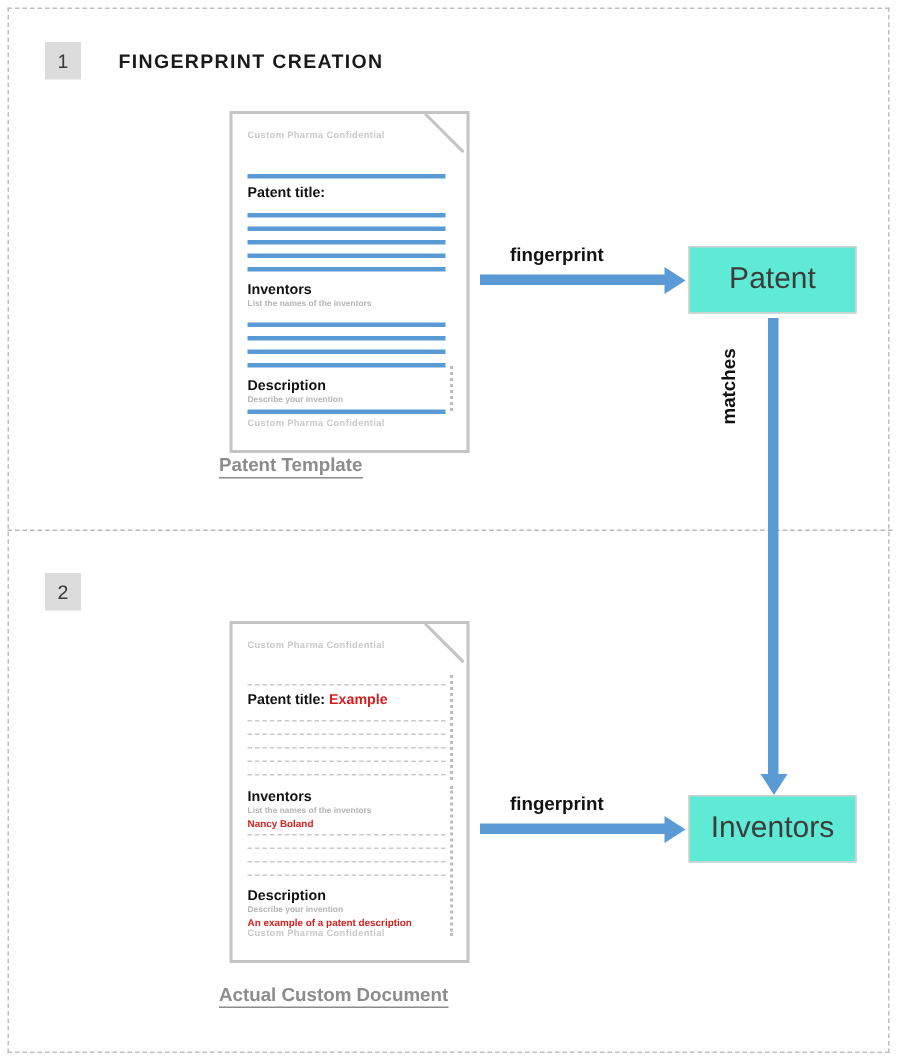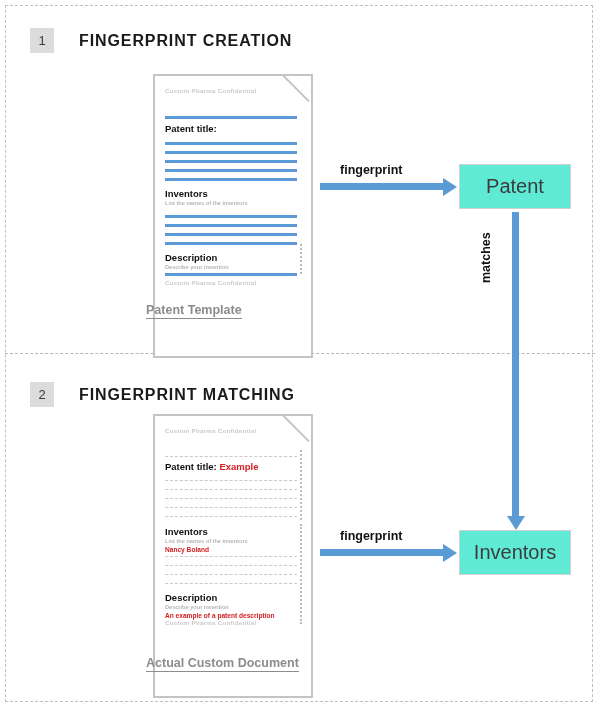--- a/index.html
+++ b/index.html
@@ -19,29 +19,29 @@
     border-top:1px dashed #b8b8b8;
   }
   
   .sec-head{position:absolute;display:flex;align-items:center;}
   .sec-num{
     width:24px;height:25px;background:#dcdcdc;color:#3a3a3a;
     display:flex;align-items:center;justify-content:center;
     font-size:13px;font-weight:normal;
   }
   .sec-title{
-    margin-left:25px;font-size:16px;font-weight:bold;
+    margin-left:25px;font-size:13px;font-weight:bold;
     letter-spacing:.9px;color:#1a1a1a;white-space:nowrap;
   }
   #sec1{left:30px;top:28px;}
   #sec2{left:30px;top:382px;}
 
   
   .doc{
-    position:absolute;width:160px;height:284px;background:#ffffff;
+    position:absolute;width:160px;height:228px;background:#ffffff;
     border:2px solid #c4c4c4;box-sizing:border-box;padding-left:44px;
   }
   #doc1{left:153px;top:74px;}
   #doc2{left:153px;top:414px;}
   .foldline{
     position:absolute;right:-2px;top:-2px;width:30px;height:30px;
     overflow:hidden;pointer-events:none;
   }
   .foldline:before{
     content:"";position:absolute;left:-3px;top:-3px;
@@ -166,21 +166,20 @@
 <div class="h-arrow" id="arrow1"></div>
 <div class="resbox" id="patentbox">
   <span>Patent</span>
 </div>
 
 <div class="v-arrow" id="arrow3"></div>
 <div class="alabel" id="lab3">matches</div>
 
 <div class="sec-head" id="sec2">
   <div class="sec-num">2</div>
-  <div class="sec-title">FINGERPRINT MATCHING</div>
 </div>
 
 <div class="doc" id="doc2">
   <div class="foldline"></div>
   <div class="doc-inner">
     <div class="wm wm-top">Custom Pharma Confidential</div>
     <div class="dash-rule" style="top:40px;"></div>
     <div class="hdg" style="top:45px;">
       <span>Patent title:</span>
       <span class="red-inline">Example</span>

